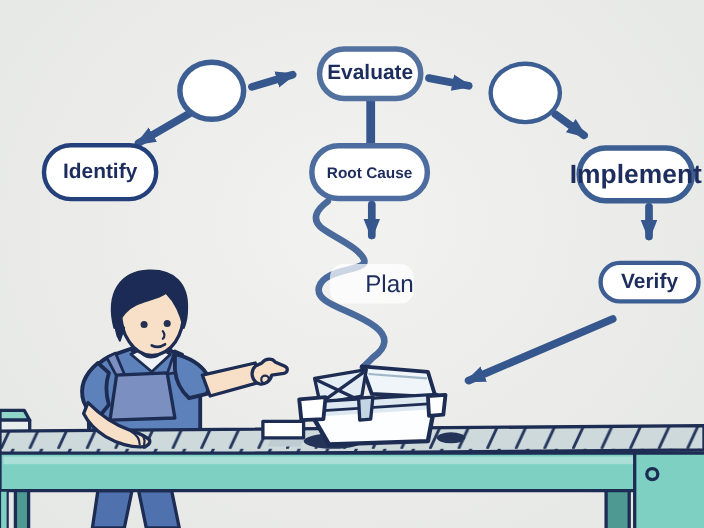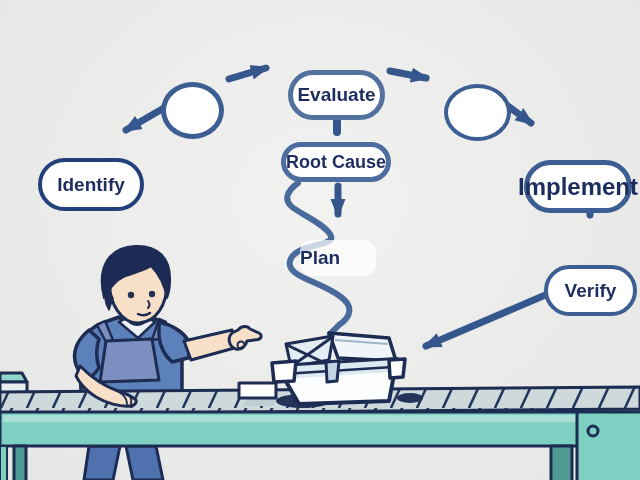--- a/index.html
+++ b/index.html
@@ -1,33 +1,33 @@
 <!DOCTYPE html>
 <html><head>
 <meta charset="utf-8">
 <style>
   html,body{margin:0;padding:0;}
   body{width:640px;height:480px;overflow:hidden;font-family:"Liberation Sans",sans-serif;}
   #stage{position:relative;width:640px;height:480px;
          background:radial-gradient(ellipse at 50% 42%, #f2f3f1 0%, #ebecea 55%, #e5e7e5 100%);}
   #scene{position:absolute;left:0;top:0;z-index:1;}
   .node{position:absolute;z-index:2;background:#ffffff;display:flex;align-items:center;justify-content:center;
-        color:#1c2d5e;font-weight:bold;box-sizing:border-box;margin-top:28px;}
+        color:#1c2d5e;font-weight:bold;box-sizing:border-box;}
   .pill{border-radius:28px;}
   .circle{border-radius:50%;}
   #node-identify  {left:38px;  top:130px; width:106px; height:53px; border:4px solid #24407a; font-size:19px;justify-content:center;}
   #node-evaluate  {left:288px; top:42px;  width:97px;  height:50px; border:5px solid #52719f; font-size:19px;}
-  #node-root-cause{left:281px; top:114px; width:110px; height:40px; border:5px solid #4d6da0; font-size:18px;}
+  #node-root-cause{left:281px; top:130px; width:110px; height:53px; border:5px solid #4d6da0; font-size:14px;}
   #node-implement {left:524px; top:132px; width:108px; height:53px; border:5px solid #3c5e92; font-size:24px;}
-  #node-verify    {left:544px; top:237px; width:93px;  height:51px; border:4px solid #3c5e92; font-size:19px;}
+  #node-verify    {left:544px; top:237px; width:93px;  height:39px; border:4px solid #3c5e92; font-size:19px;}
   #node-circle-1  {left:161px; top:54px;  width:63px;  height:57px; border:5px solid #3c5e92;}
   #node-circle-2  {left:444px; top:56px;  width:67px;  height:57px; border:4px solid #3c5e92;}
   #plan-label{position:absolute;z-index:2;left:300px;top:240px;width:76px;height:36px;
-        background:rgba(255,255,255,0.72);border-radius:12px;display:flex;align-items:center;justify-content:flex-start;
-        color:#1c2d5e;font-weight:bold;font-size:19px;}
+        background:rgba(255,255,255,0.72);border-radius:12px;display:flex;align-items:center;justify-content:flex-end;
+        color:#1c2d5e;font-weight:normal;font-size:22px;}
 </style>
 </head>
 <body>
 
 <div id="stage">
 
   <svg id="scene" width="640" height="480" viewBox="0 0 640 480">
     <defs>
       <marker id="ah" markerUnits="userSpaceOnUse" markerWidth="22" markerHeight="20" refX="15" refY="9" orient="auto">
         <path d="M0,1.5 L19,9 L0,16.5 Z" fill="#35578d"></path>

